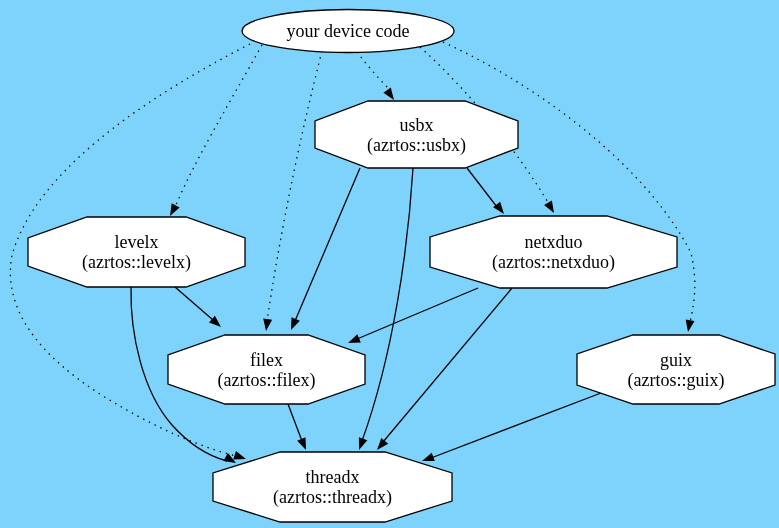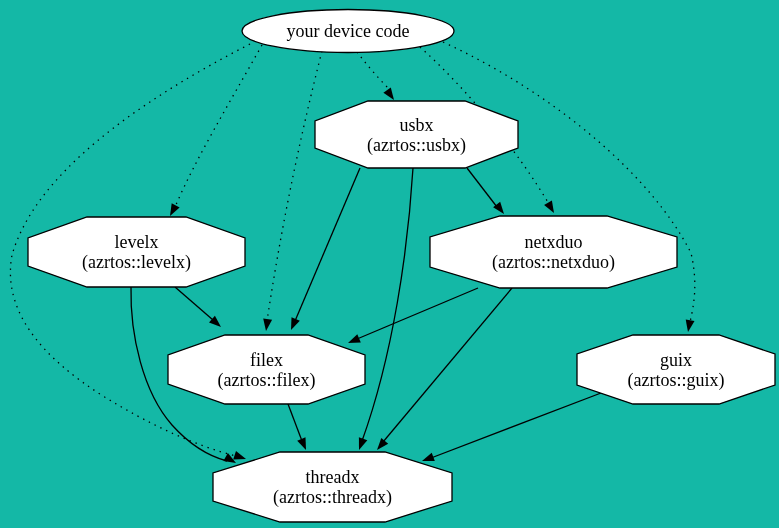--- a/index.html
+++ b/index.html
@@ -4,21 +4,21 @@
 <style>
   html, body {
     margin: 0;
     padding: 0;
     background: #ffffff;
   }
   #stage {
     position: relative;
     width: 779px;
     height: 528px;
-    background: #14b8a6;
+    background: #7dd3fc;
     overflow: hidden;
   }
   svg {
     display: block;
   }
   text {
     font-family: "Liberation Serif", "DejaVu Serif", serif;
     font-size: 18px;
     fill: #000000;
   }

